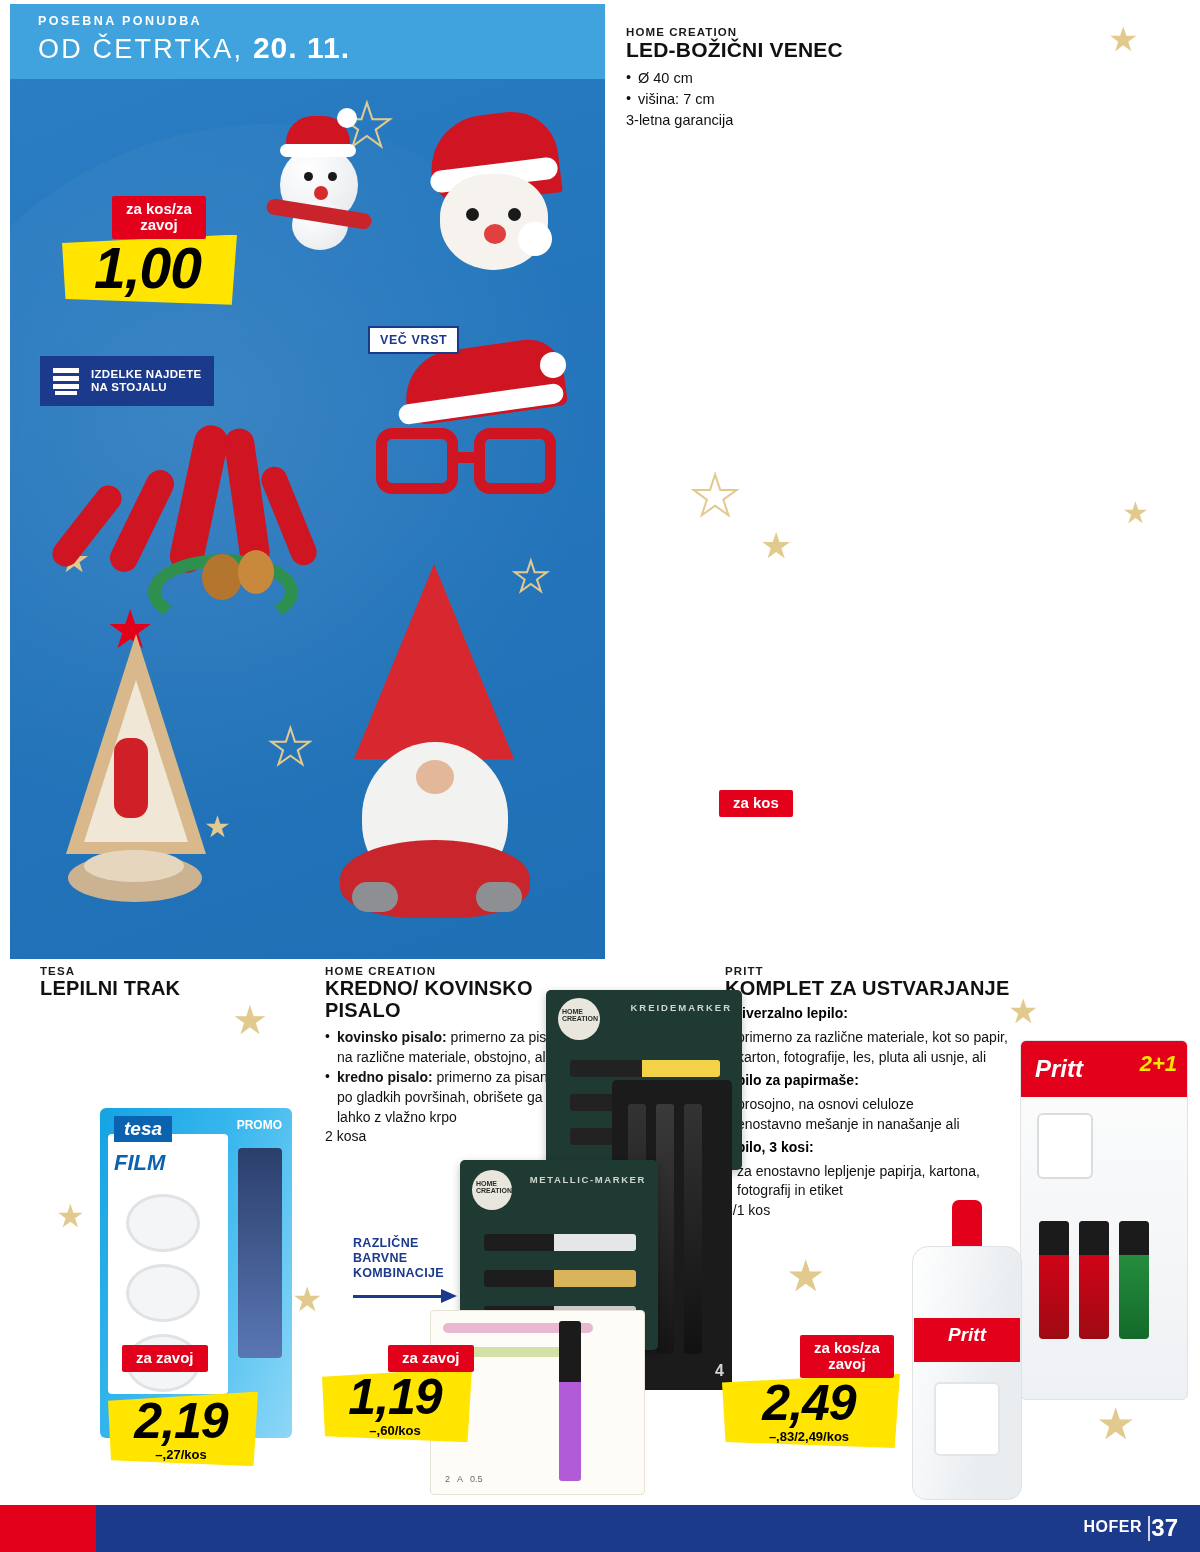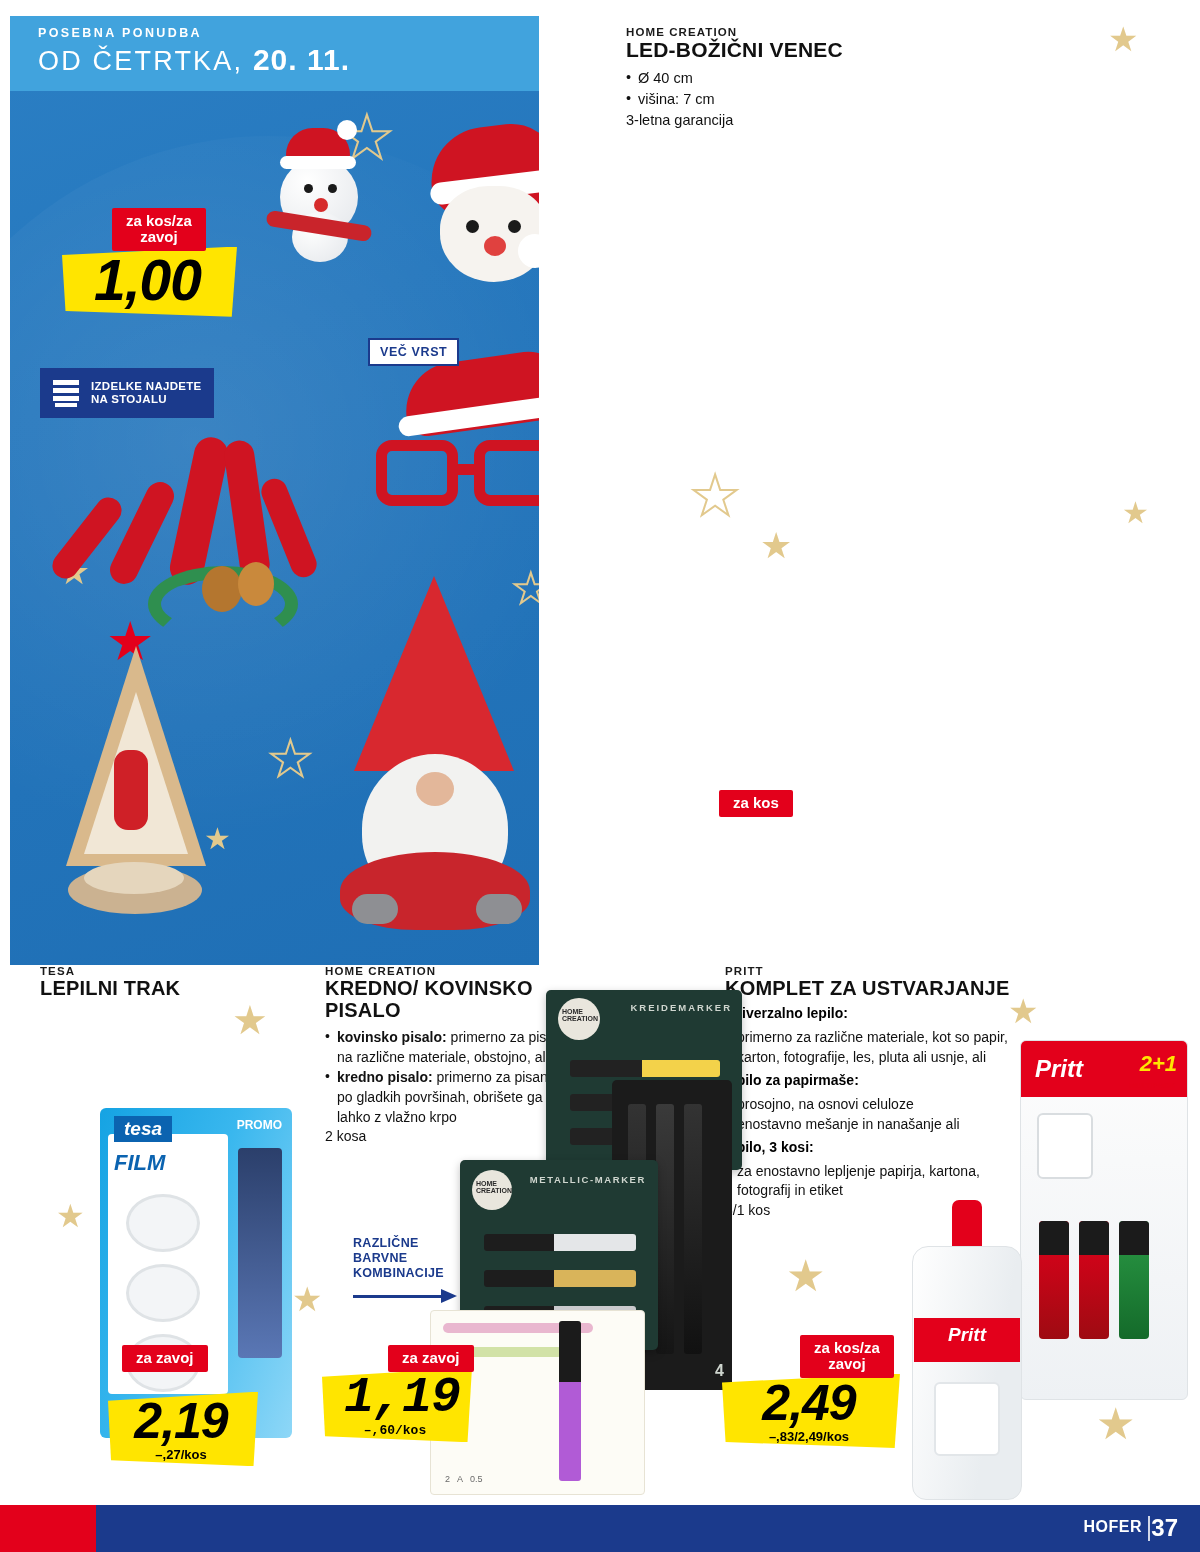--- a/index.html
+++ b/index.html
@@ -5,21 +5,21 @@
   * { box-sizing: border-box; }
   html, body { margin:0; padding:0; }
   body {
     width:1200px; height:1552px; position:relative;
     font-family:"Liberation Sans", sans-serif;
     background:#ffffff; overflow:hidden;
   }
 
   
   .panel-left {
-    position:absolute; left:10px; top:16px; width:529px; height:955px;
+    position:absolute; left:10px; top:4px; width:595px; height:955px;
     background:linear-gradient(160deg,#2b7fc4 0%, #2577bd 35%, #1f6fb5 100%);
     overflow:hidden;
   }
   .panel-left:before{
     content:""; position:absolute; left:-120px; top:120px; width:760px; height:760px;
     border-radius:50%; background:radial-gradient(circle at 40% 40%, rgba(255,255,255,.10), rgba(255,255,255,0) 62%);
   }
   .banner {
     position:absolute; left:0; top:0; width:598px; height:75px;
     background:#41a3dd; color:#fff; padding:10px 0 0 28px;
@@ -437,21 +437,21 @@
 <div class="pricetag" style="left:108px; top:1345px;">
   <div class="redlab" style="margin-left:14px;">za zavoj</div>
   <div class="yellow" style="display:block; width:150px; text-align:center; padding-bottom:4px;margin-top:20px;">
     <div class="amount" style="font-size:50px;">2,19</div>
     <div class="unitnote">–,27/kos</div>
   </div>
 </div>
 
 <div class="pricetag" style="left:322px; top:1345px;">
   <div class="redlab" style="margin-left:66px;">za zavoj</div>
-  <div class="yellow" style="display:block; width:150px; text-align:center; padding-bottom:4px;font-family:Liberation Mono, monospace;">
+  <div class="yellow" style="display:block; width:150px; text-align:center; padding-bottom:4px;">
     <div class="amount" style="font-size:50px;">1,19</div>
     <div class="unitnote">–,60/kos</div>
   </div>
 </div>
 
 <div class="pricetag" style="left:722px; top:1335px;">
   <div class="redlab" style="margin-left:78px; white-space:pre-line;">za kos/za
 zavoj</div>
   <div class="yellow" style="display:block; width:178px; text-align:center; padding-bottom:4px;">
     <div class="amount" style="font-size:50px;">2,49</div>

